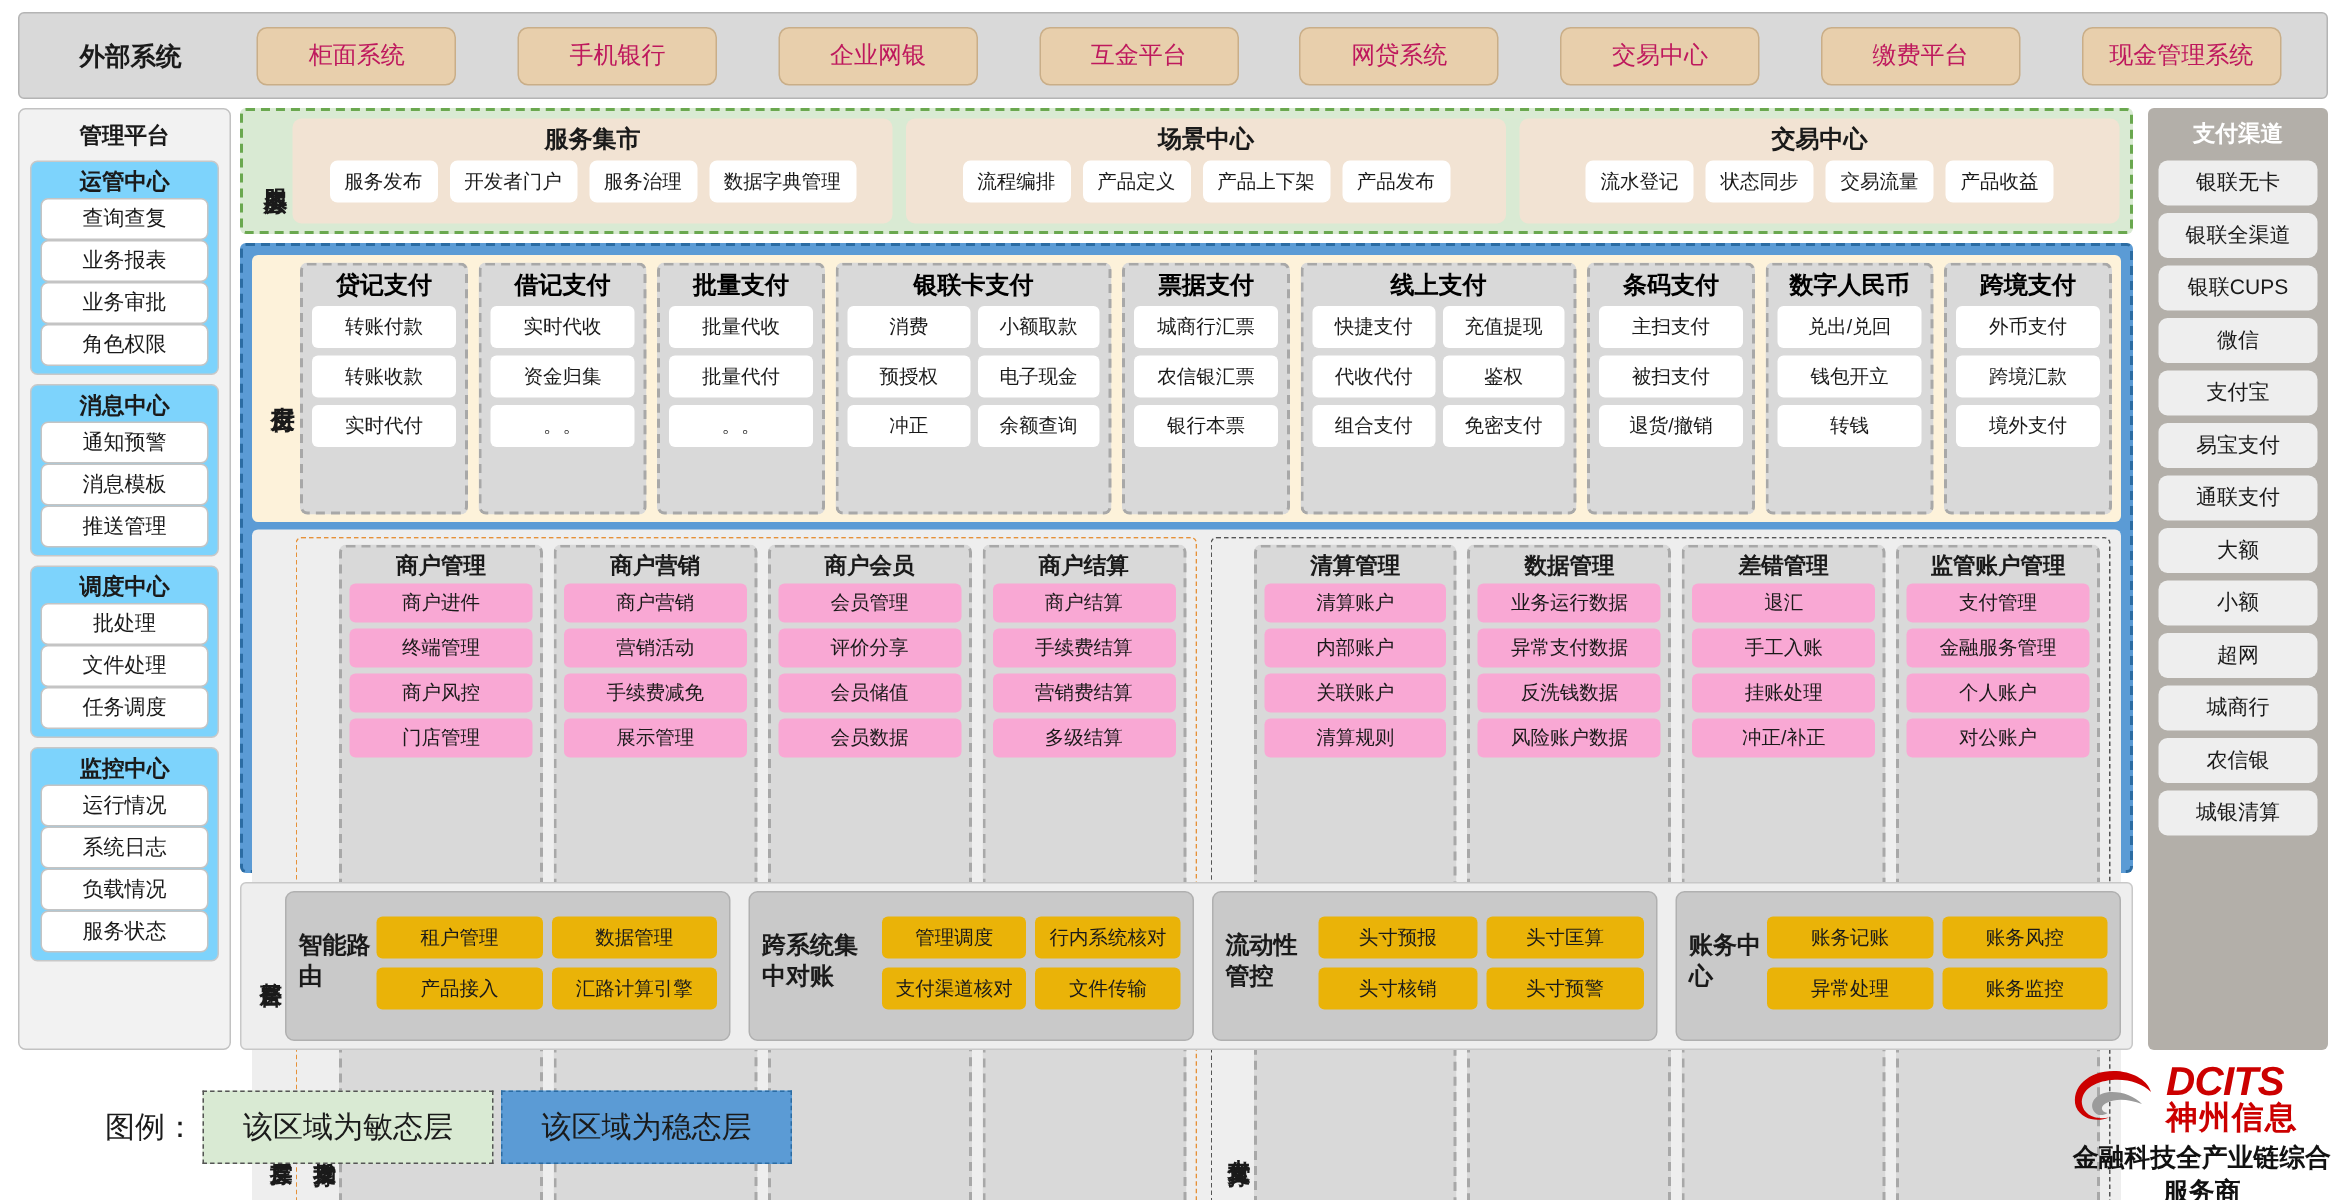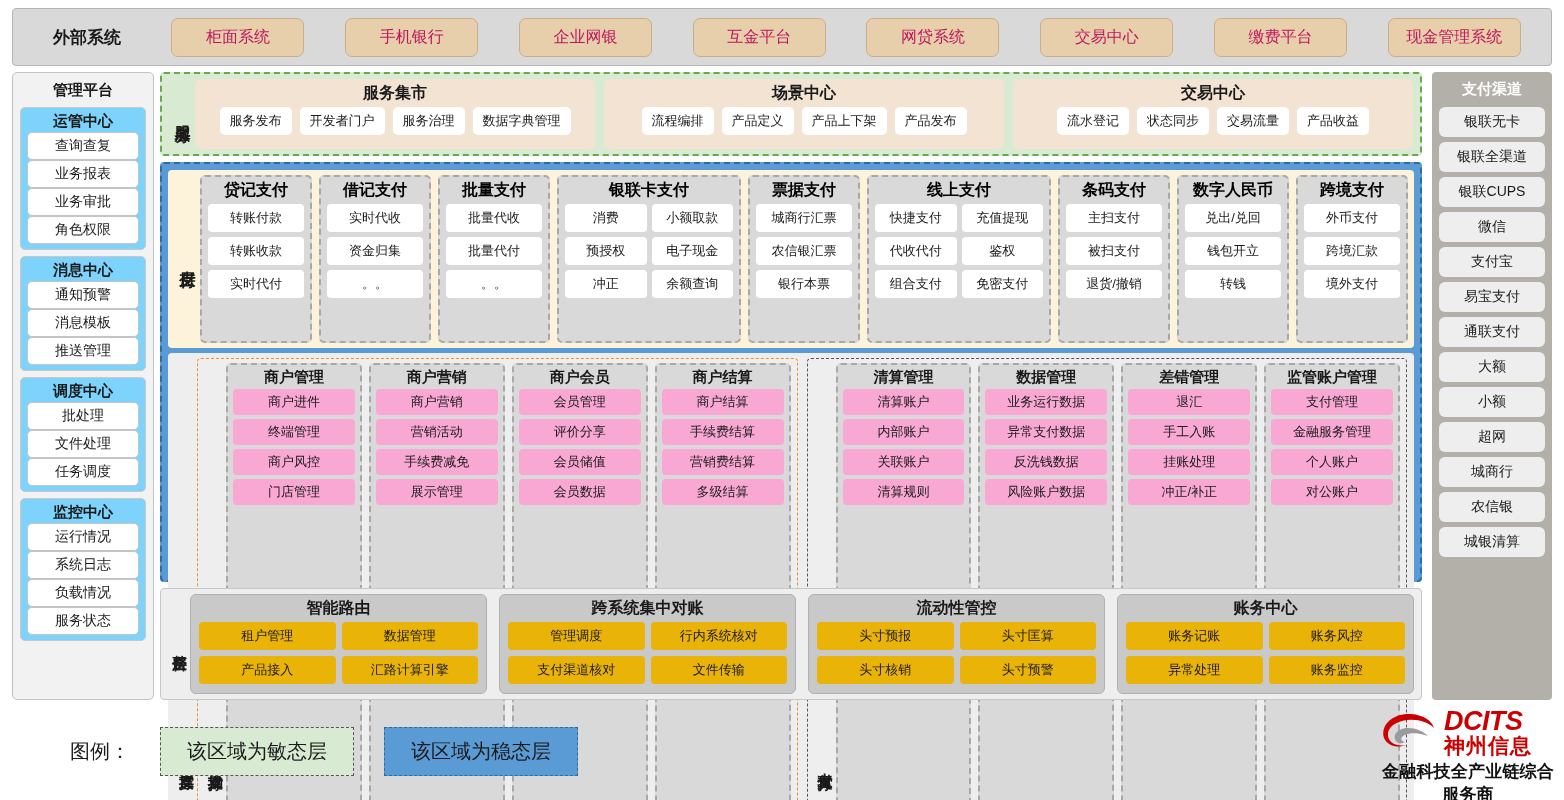--- a/index.html
+++ b/index.html
@@ -132,21 +132,21 @@
 
   
   .int-layer {
     position: absolute; left: 0; top: 516px; width: 1262px; height: 112px;
     background: #eeeeee; border: 1px solid #c8c8c8; border-radius: 4px;
     display: flex; align-items: center; padding: 5px 7px;
   }
   .int-groups { flex: 1; display: flex; gap: 12px; height: 100%; }
   .int-group {
     flex: 1; background: #c9c9c9; border: 1px solid #b0b0b0; border-radius: 6px;
-    display: flex; flex-direction: column; align-items: center; padding: 2px 8px 6px;
+    display: flex; flex-direction: row; align-items: center; padding: 2px 8px 6px;
   }
   .int-group-title { font-size: 16px; font-weight: bold; color:#1a1a1a; padding: 1px 0 3px; }
   .int-chips { display: grid; grid-template-columns: 1fr 1fr; gap: 6px; width: 100%; }
   .int-chip {
     background: #eab308; border-radius: 4px; font-size: 13px; color:#1a1a1a;
     padding: 5px 2px; text-align: center; white-space: nowrap;
   }
 
   
   .chan {
@@ -154,21 +154,21 @@
     background: #b3afa9; border-radius: 4px;
     padding: 6px 7px; display: flex; flex-direction: column; gap: 5px;
   }
   .chan-title { font-size: 15px; font-weight: bold; color: #ffffff; text-align: center; padding: 2px 0 3px; }
   .chan-item {
     background: #eeeeee; border-radius: 6px; font-size: 14px; color:#1a1a1a;
     text-align: center; padding: 6px 0; white-space: nowrap;
   }
 
   
-  .legend { position: absolute; left: 70px; top: 727px; display: flex; align-items: center; gap: 30px; }
+  .legend { position: absolute; left: 70px; top: 727px; display: flex; align-items: center; gap: 5px; }
   .legend-label { font-size: 20px; color: #1a1a1a; }
   .legend-chip { font-size: 20px; color: #1a1a1a; padding: 10px 26px; text-align: center; }
   .legend-chip.agile { background: #d9ead3; border: 1px dashed #555; }
   .legend-chip.stable { background: #5b9bd5; border: 1px dashed #2b6ca3; }
 
   
   .logo { position: absolute; left: 1378px; top: 708px; width: 180px; }
   .logo-row { display: flex; align-items: center; gap: 4px; }
   .logo-mark { flex: none; }
   .logo-text { display: flex; flex-direction: column; line-height: 1; }

